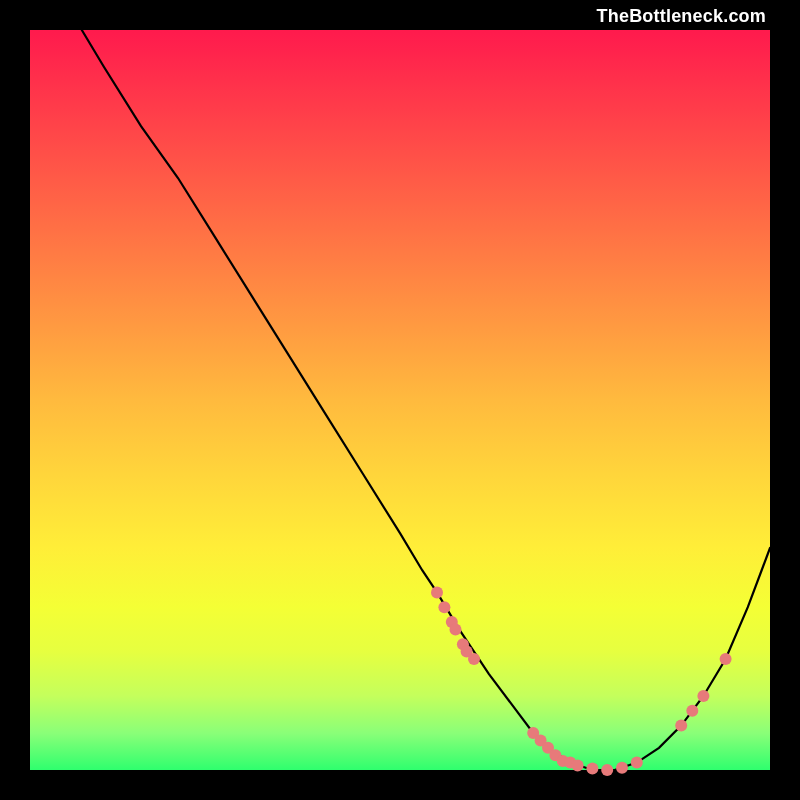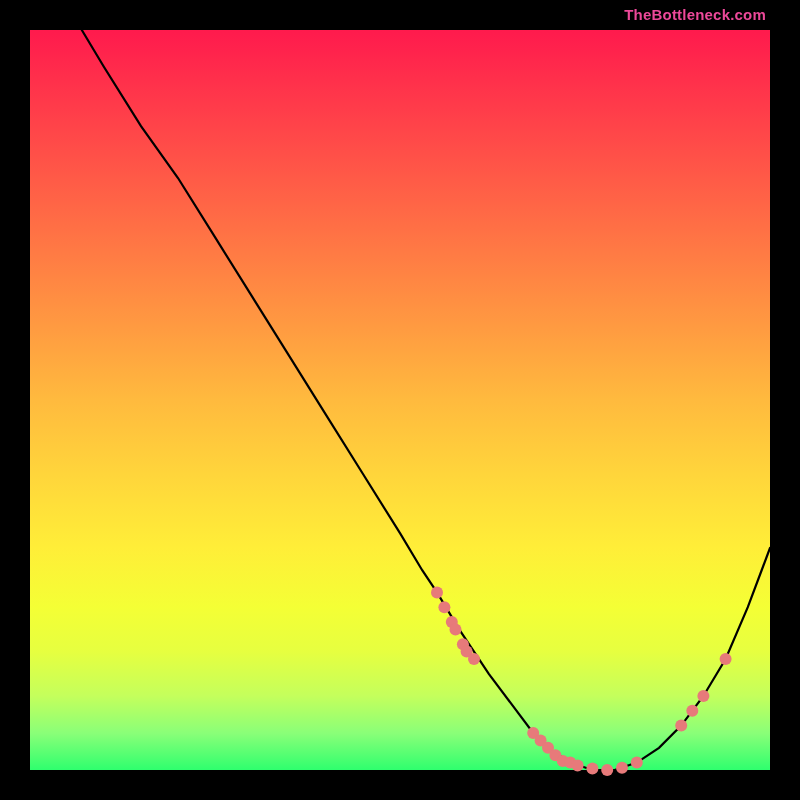--- a/index.html
+++ b/index.html
@@ -45,22 +45,22 @@
     left: 0;
     top: 0;
     width: 740px;
     height: 740px;
     overflow: visible;
   }
   .watermark {
     position: absolute;
     right: 34px;
     top: 6px;
-    color: #ec4899;
-    font-size: 15px;
+    color: #ffffff;
+    font-size: 18px;
     font-weight: 600;
     letter-spacing: 0.2px;
     user-select: none;
   }
 </style>
 </head>
 <body>
 
 <div class="watermark">TheBottleneck.com</div>
 

